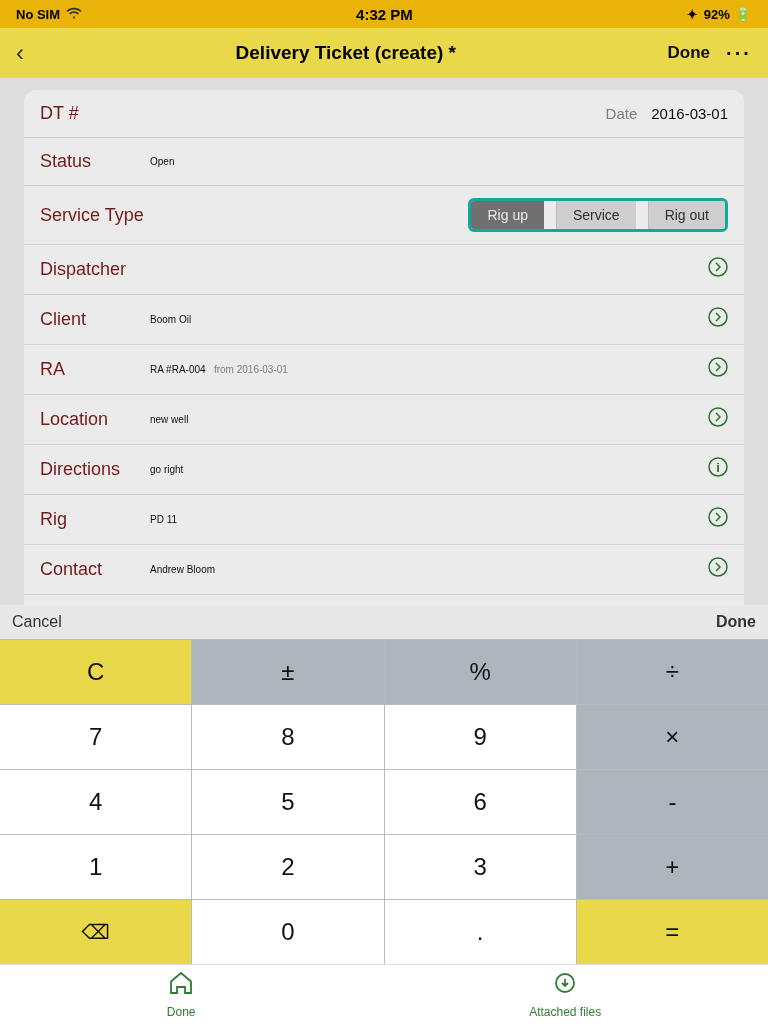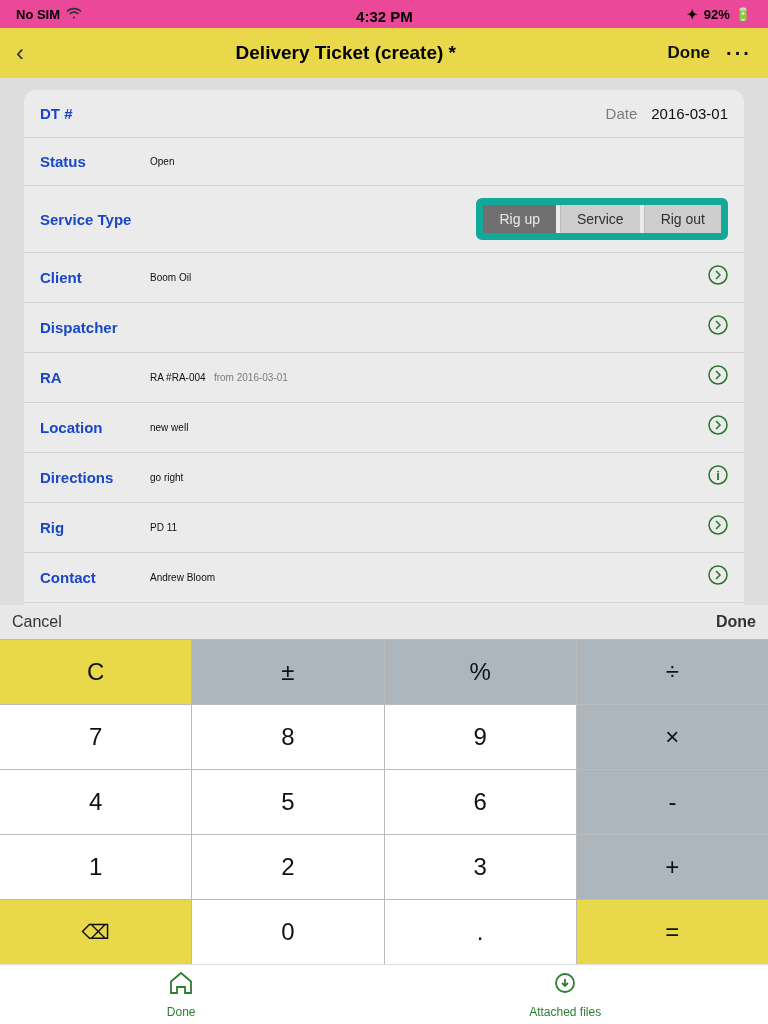--- a/index.html
+++ b/index.html
@@ -1,23 +1,24 @@
 <!DOCTYPE html>
 <html><head>
   <meta charset="utf-8">
   <meta name="viewport" content="width=768">
   <style>
     * { box-sizing: border-box; margin: 0; padding: 0; }
     body { width: 768px; height: 1024px; font-family: -apple-system, 'Helvetica Neue', sans-serif; background: #f0f0f0; overflow: hidden; }
 
     
     .status-bar {
-      background: #ec4899;
+      background: #eab308;
       display: flex;
       justify-content: space-between;
+      align-items: center;
       padding: 8px 16px;
       height: 28px;
       font-size: 13px;
       font-weight: 600;
     }
     .status-left { display: flex; align-items: center; gap: 6px; }
     .status-right { display: flex; align-items: center; gap: 6px; }
 
     
     .nav-bar {
@@ -51,44 +52,44 @@
     .form-row {
       display: flex;
       align-items: center;
       padding: 12px 16px;
       border-bottom: 1px solid #e5e5e5;
       min-height: 48px;
     }
     .form-row:last-child { border-bottom: none; }
 
     .label {
-      font-size: 15px;
-      color: #1d4ed8;
+      font-size: 18px;
+      color: #7f1d1d;
       min-width: 110px;
-      font-weight: 700;
+      font-weight: 400;
     }
     .value {
       font-size: 10px;
       color: #111;
       flex: 1;
     }
     .value-date { font-size: 15px; color: #111; }
     .label-date { font-size: 15px; color: #888; margin-right: 6px; }
 
     .row-right { margin-left: auto; color: #2e7d32; font-size: 20px; }
     .row-info { margin-left: auto; color: #2e7d32; font-size: 20px; }
 
     
     .service-type-group {
       display: flex;
-      gap: 4px;
+      gap: 12px;
       margin-left: auto;
       border-radius: 6px;
       overflow: hidden;
-      border: 7px solid #14b8a6;
+      border: 3px solid #14b8a6;
     }
     .svc-btn {
       padding: 6px 16px;
       font-size: 14px;
       font-weight: 500;
       cursor: pointer;
       border: none;
       background: #e0e0e0;
       color: #333;
     }
@@ -291,32 +292,32 @@
     <div class="form-row">
       <span class="label">Service Type</span>
       <div class="service-type-group" style="margin-left:auto;">
         <button class="svc-btn active">Rig up</button>
         <button class="svc-btn">Service</button>
         <button class="svc-btn">Rig out</button>
       </div>
     </div>
 
     <div class="form-row">
+      <span class="label">Dispatcher</span>
+      <span class="row-right">
+        <svg width="20" height="20" viewBox="0 0 20 20" fill="none">
+            <circle cx="10" cy="10" r="9" stroke="#2e7d32" stroke-width="1.5"></circle>
+            <polyline points="8,6 12,10 8,14" stroke="#2e7d32" stroke-width="1.5" fill="none"></polyline>
+          </svg>
+      </span>
+    </div>
+
+    <div class="form-row">
       <span class="label">Client</span>
       <span class="value">Boom Oil</span>
-      <span class="row-right">
-        <svg width="20" height="20" viewBox="0 0 20 20" fill="none">
-            <circle cx="10" cy="10" r="9" stroke="#2e7d32" stroke-width="1.5"></circle>
-            <polyline points="8,6 12,10 8,14" stroke="#2e7d32" stroke-width="1.5" fill="none"></polyline>
-          </svg>
-      </span>
-    </div>
-
-    <div class="form-row">
-      <span class="label">Dispatcher</span>
       <span class="row-right">
         <svg width="20" height="20" viewBox="0 0 20 20" fill="none">
             <circle cx="10" cy="10" r="9" stroke="#2e7d32" stroke-width="1.5"></circle>
             <polyline points="8,6 12,10 8,14" stroke="#2e7d32" stroke-width="1.5" fill="none"></polyline>
           </svg>
       </span>
     </div>
 
     <div class="form-row">
       <span class="label">RA</span>

